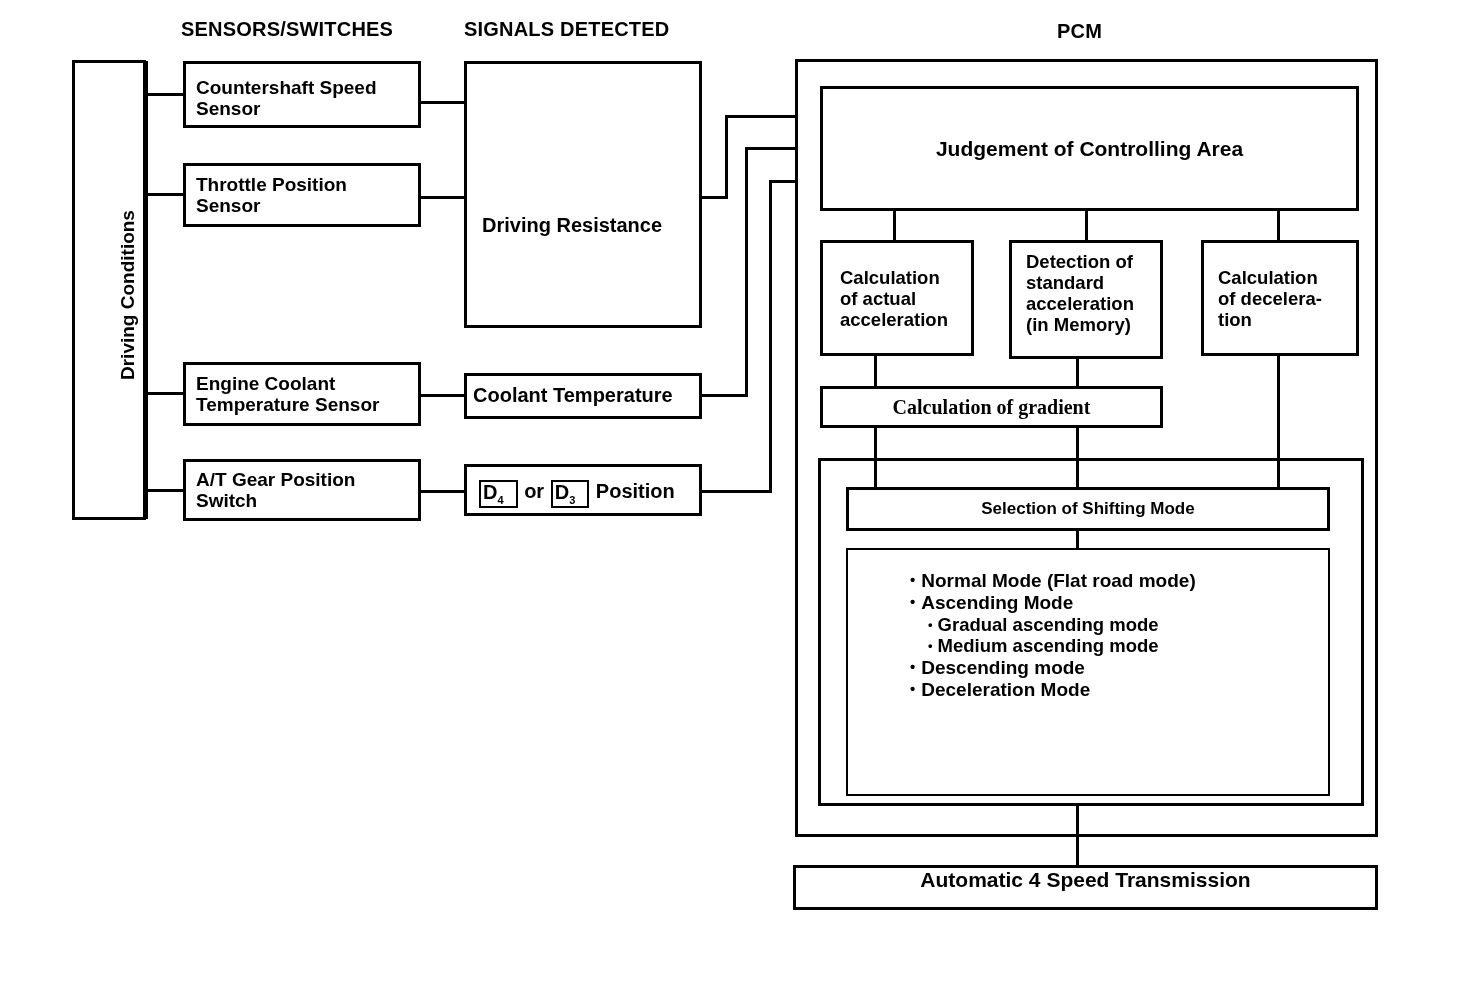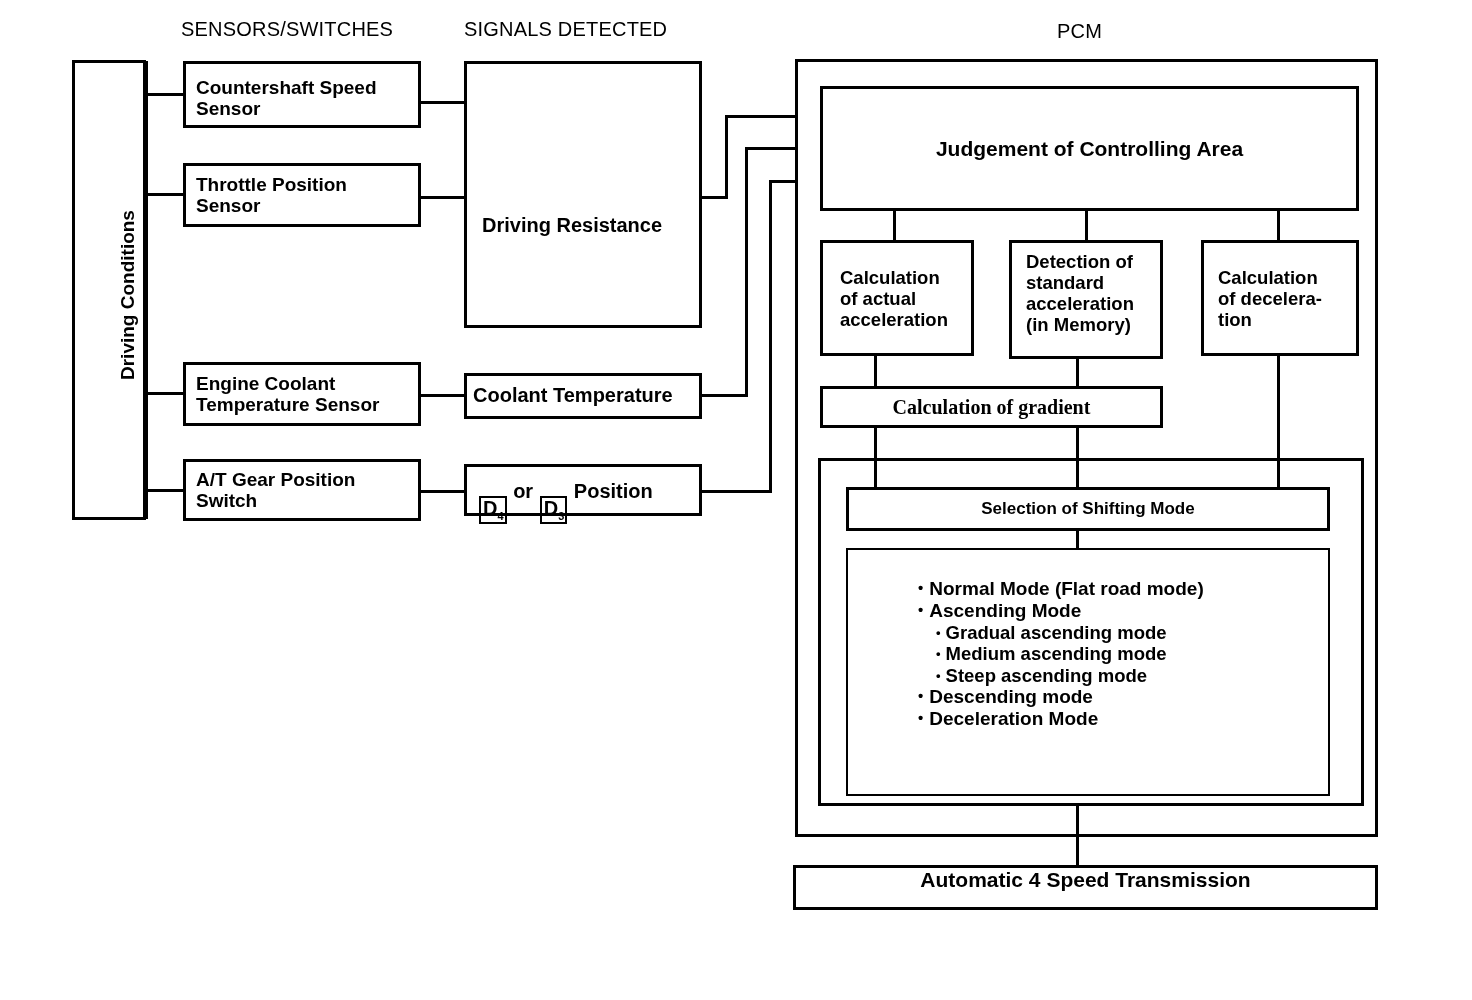--- a/index.html
+++ b/index.html
@@ -1,31 +1,31 @@
 <!DOCTYPE html>
 <html><head>
 <meta charset="utf-8">
 <style>
   html,body{margin:0;padding:0;background:#fff;}
   body{width:1472px;height:1000px;position:relative;
        font-family:"Liberation Sans","DejaVu Sans",sans-serif;
        color:#000;overflow:hidden;}
   .box{position:absolute;box-sizing:border-box;border:3px solid #000;background:#fff;}
   .thin{border-width:2px;}
-  .hdr{position:absolute;font-weight:normal;font-size:20px;letter-spacing:.2px;white-space:nowrap;}
+  .hdr{position:absolute;font-weight:bold;font-size:20px;letter-spacing:.2px;white-space:nowrap;}
   .lbl{position:absolute;font-weight:bold;line-height:1.13;}
   .line-h{position:absolute;background:#000;height:3px;}
   .line-v{position:absolute;background:#000;width:3px;}
   .vtext{position:absolute;font-weight:bold;font-size:19px;white-space:nowrap;
          transform-origin:0 0;transform:rotate(-90deg);}
   .ctr{display:flex;align-items:center;justify-content:center;text-align:center;}
-  .boxedD{display:inline-block;border:2px solid #000;padding:0 1px 0 2px;
-          line-height:1.02;margin:0 1px;position:relative;top:17px;}
+  .boxedD{display:inline-block;border:2px solid #000;padding:0 12px 0 2px;
+          line-height:1.02;margin:0 1px;position:relative;top:1px;}
   .boxedD sub{font-size:11px;}
-  ul.modes{list-style:none;margin:8px;padding:0;}
+  ul.modes{list-style:none;margin:0;padding:0;}
   ul.modes li{white-space:nowrap;font-weight:bold;font-size:19px;line-height:1.155;}
   ul.modes li.lv1:before{content:"\2022";margin-right:6px;font-size:15px;position:relative;top:-2px;}
   ul.modes li.lv2{padding-left:18px;font-size:18.5px;}
   ul.modes li.lv2:before{content:"\2022";margin-right:5px;font-size:13px;position:relative;top:-2px;}
 </style>
 </head>
 <body>
 
 <div class="hdr" style="left:181px;top:18px;">SENSORS/SWITCHES</div>
 <div class="hdr" style="left:464px;top:18px;">SIGNALS DETECTED</div>
@@ -145,21 +145,20 @@
 <div class="lbl ctr" style="left:846px;top:487px;width:484px;height:44px;font-size:17px;">Selection of Shifting Mode</div>
 
 <div class="line-v" style="left:1076px;top:529px;height:21px;"></div>
 
 <div class="box thin" style="left:846px;top:548px;width:484px;height:248px;"></div>
 <ul class="modes" style="position:absolute;left:910px;top:570px;">
     <li class="lv1">Normal Mode (Flat road mode)</li>
     <li class="lv1">Ascending Mode</li>
     <li class="lv2">Gradual ascending mode</li>
     <li class="lv2">Medium ascending mode</li>
-    <li class="lv2">Steep ascending mode</li>
     <li class="lv1">Descending mode</li>
     <li class="lv1">Deceleration Mode</li>
   </ul>
 
 <div class="line-v" style="left:1076px;top:804px;height:63px;"></div>
 
 <div class="box" style="left:793px;top:865px;width:585px;height:45px;"></div>
 <div class="lbl ctr" style="left:793px;top:865px;width:585px;height:30px;font-size:21px;">Automatic 4 Speed Transmission</div>
 
 </body></html>

